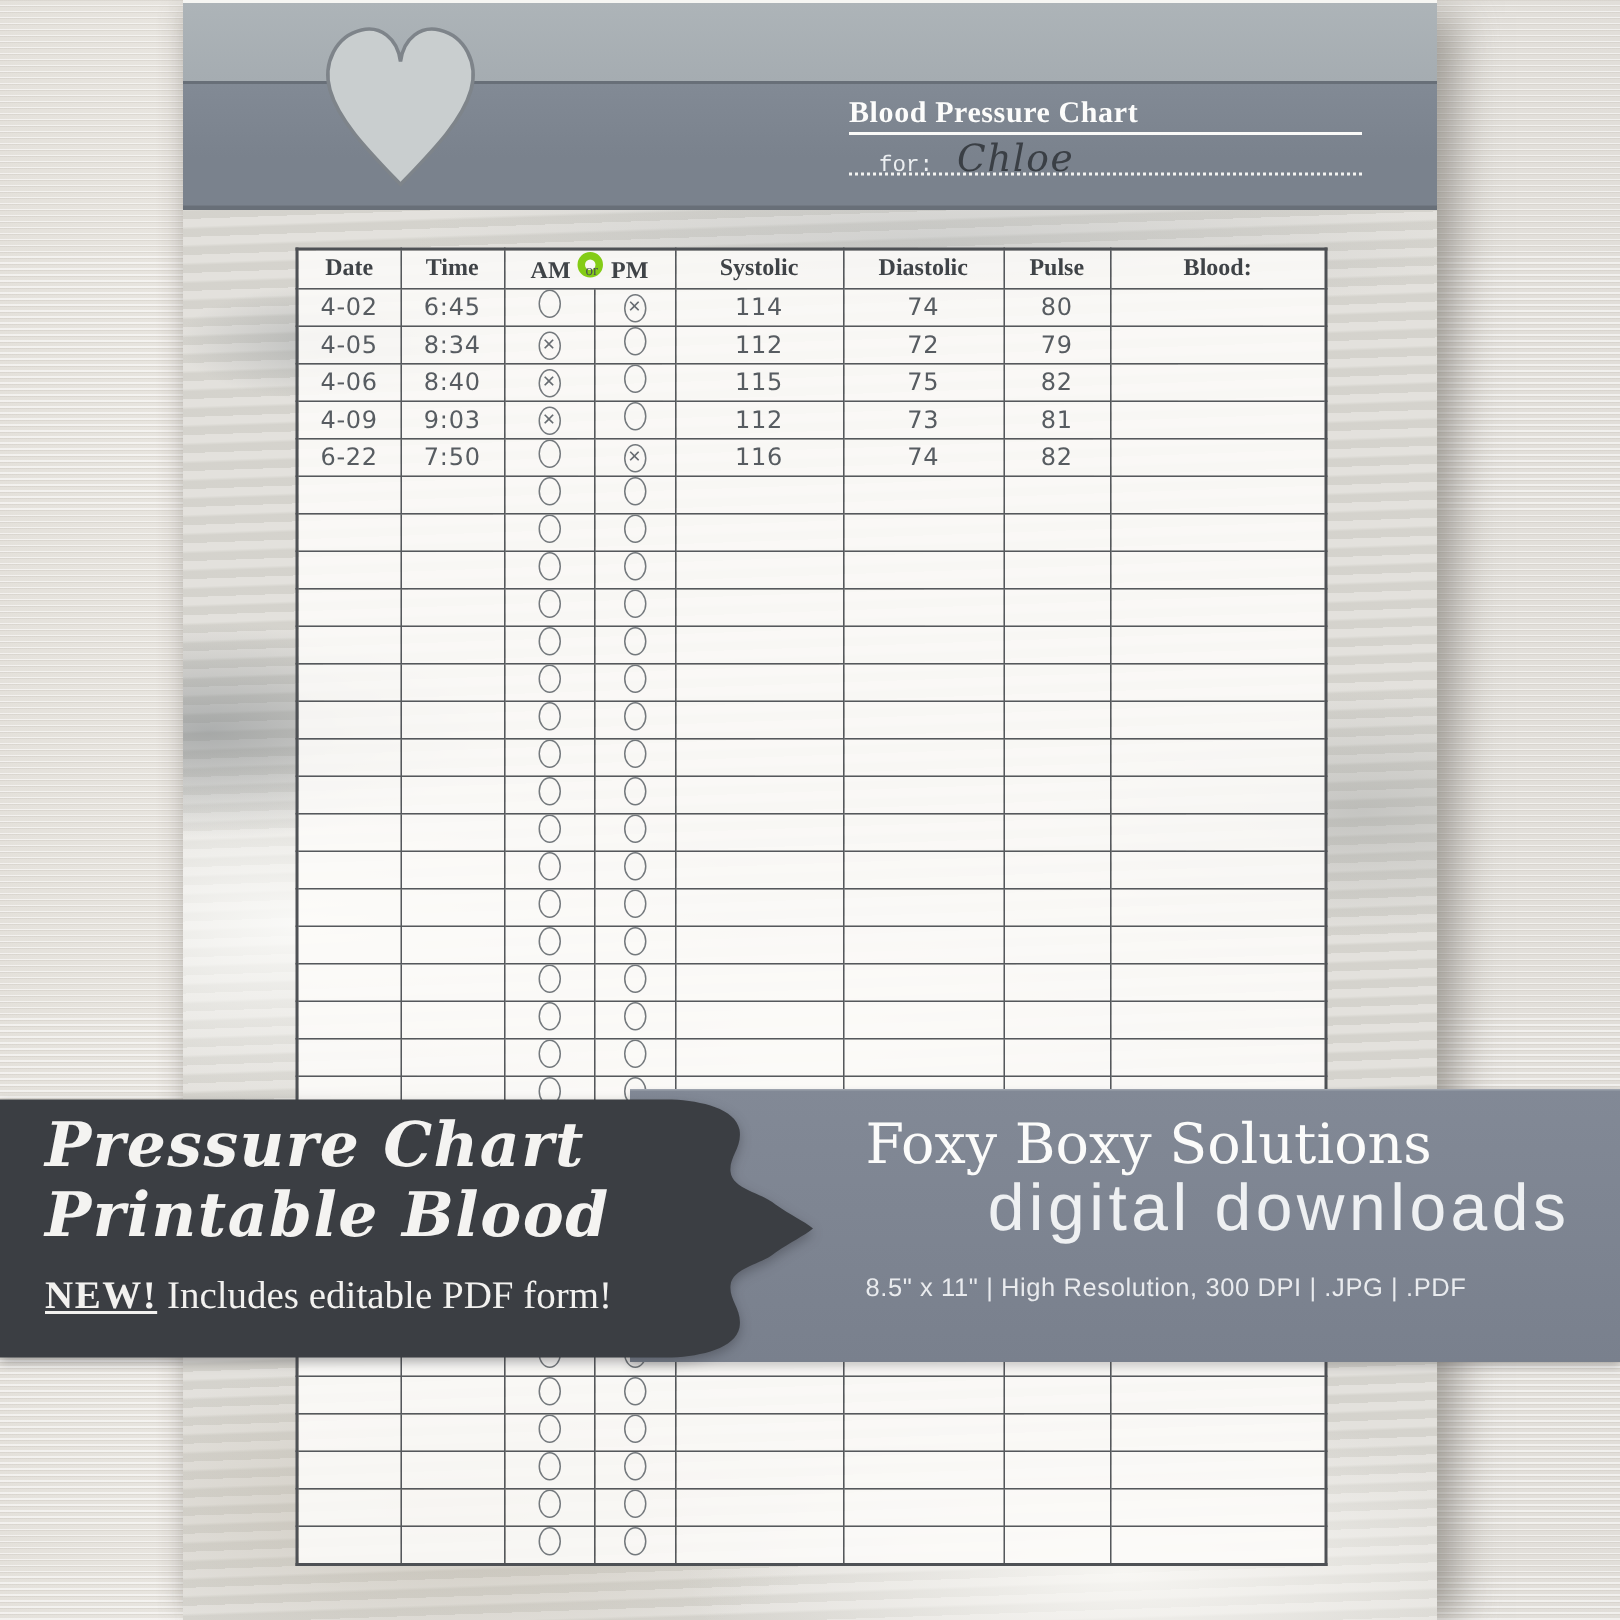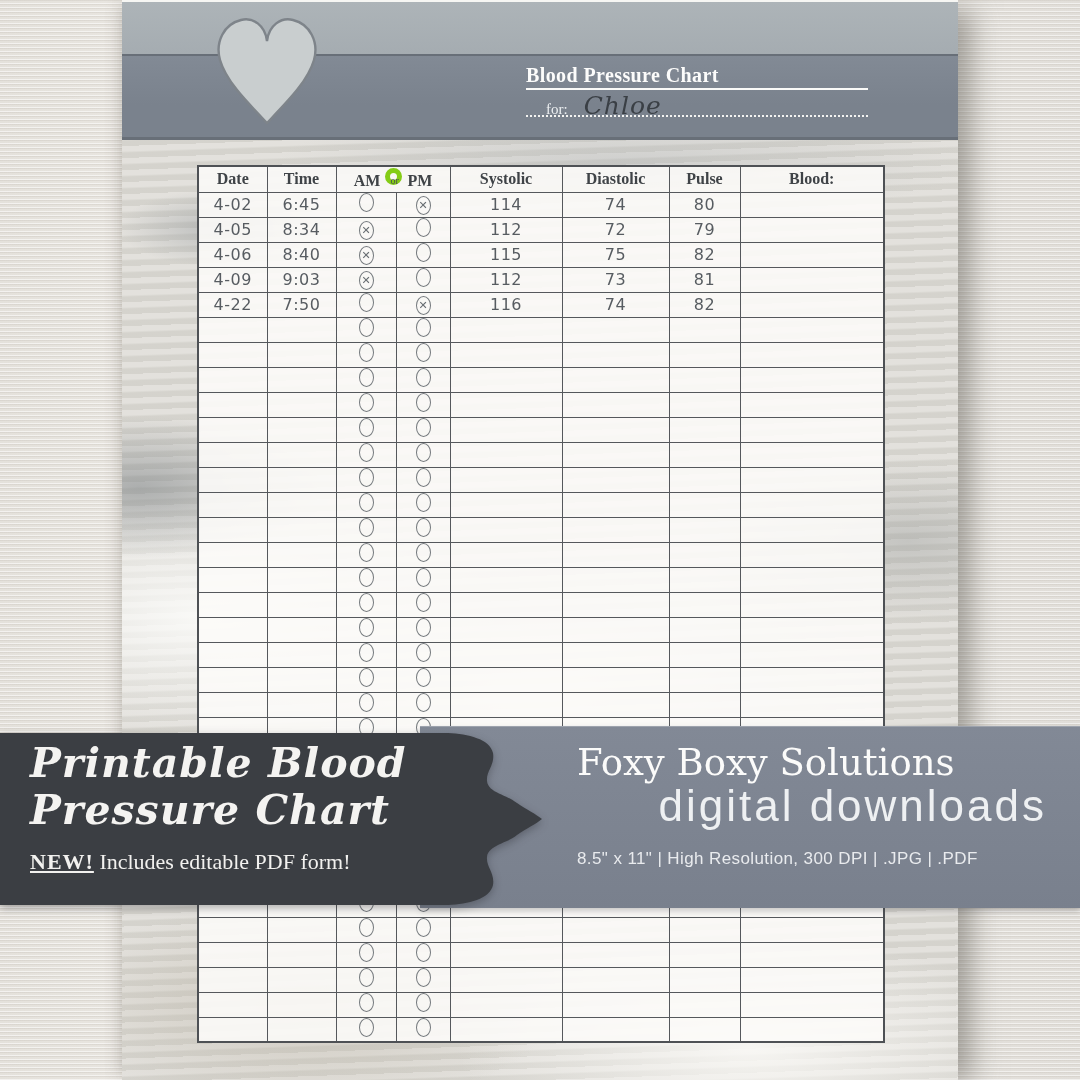--- a/index.html
+++ b/index.html
@@ -42,26 +42,26 @@
     box-shadow:18px 6px 26px -4px rgba(108,103,96,.55), -8px 0 14px -6px rgba(108,103,96,.30);
   }
   .band-light{position:absolute;left:0;top:0;width:836px;height:52px;
     background:linear-gradient(180deg,#adb4b8,#a5acb1);}
   .band-dark{position:absolute;left:0;top:52px;width:836px;height:86px;
     background:linear-gradient(180deg,#828a95,#7a828d 60%,#7a828d);
     background-color:var(--band_dark);
     border-top:2px solid var(--band_edge);border-bottom:3px solid var(--band_edge);}
   .heart{position:absolute;left:88px;top:11px;z-index:3;}
   
-  .title-block{position:absolute;left:404px;top:62px;width:342px;z-index:4;}
+  .title-block{position:absolute;left:444px;top:62px;width:342px;z-index:4;}
   .bp-title{font-family:"Liberation Serif",serif;font-weight:bold;font-size:20px;line-height:22px;
     color:#fcfcfb;letter-spacing:.4px;}
   .title-rule{border-bottom:2px solid #fafaf8;margin-top:2px;}
   .for-row{display:flex;align-items:baseline;padding-left:20px;height:24px;margin-top:1px;}
-  .for-label{font-family:Liberation Serif, serif;font-size:15px;color:#eceDEF;color:#eceff1;}
+  .for-label{font-family:Liberation Mono, monospace;font-size:15px;color:#eceDEF;color:#eceff1;}
   .name-value{font-family:"DejaVu Serif",serif;font-style:italic;font-size:25px;color:#3a3f45;
     margin-left:16px;letter-spacing:1px;}
   .dotted-rule{border-bottom:2px dotted #f3f3f1;}
   
   table.bp{position:absolute;left:75px;top:163px;width:686px;border-collapse:collapse;
     table-layout:fixed;border:2px solid #4e5155;z-index:2;}
   table.bp th,table.bp td{border:1.4px solid var(--table_border);padding:0;text-align:center;
     background:rgba(252,251,248,.90);height:25px;overflow:hidden;}
   table.bp thead th{height:26px;font-family:"Liberation Serif",serif;font-weight:bold;
     font-size:16px;color:var(--header_ink);background:rgba(250,249,246,.93);}
@@ -73,21 +73,21 @@
     border:1.4px solid #74797d;border-radius:50%;color:#666b70;font-size:11px;line-height:1;}
   .circle.checked::before{content:"\2715";}
   
   .banner-gray{position:absolute;left:420px;top:726px;width:660px;height:182px;
     background:linear-gradient(180deg,#828996,#79808d);z-index:5;
     box-shadow:inset 0 1px 0 rgba(255,255,255,.22), 0 3px 6px rgba(60,60,65,.25);}
   .brace{position:absolute;left:0;top:731px;z-index:6;filter:drop-shadow(0 3px 4px rgba(35,35,40,.35));}
   .banner-left{position:absolute;left:30px;top:740px;width:480px;z-index:7;}
   .script-line{font-family:"DejaVu Serif",serif;font-style:italic;font-weight:bold;
     font-size:41px;line-height:47px;color:#f4f3f1;letter-spacing:1px;}
-  .new-row{margin-top:15px;font-family:"Liberation Serif",serif;font-size:22px;color:#f2f1ef;}
+  .new-row{margin-top:15px;font-family:"Liberation Serif",serif;font-size:26px;color:#f2f1ef;}
   .new-label{font-weight:bold;text-decoration:underline;letter-spacing:1px;}
   .banner-right{position:absolute;left:577px;top:743px;width:470px;z-index:7;}
   .brand{font-family:"DejaVu Serif",serif;font-weight:normal;font-size:37px;line-height:40px;
     color:#fbfbfa;letter-spacing:0;}
   .tagline{font-family:"Liberation Sans",sans-serif;font-weight:300;font-size:44px;line-height:46px;
     color:#eef0f2;letter-spacing:3px;text-align:right;}
   .specs{margin-top:20px;font-family:"Liberation Sans",sans-serif;font-size:17px;color:#e9ebee;
     letter-spacing:.4px;}
 </style>
 </head>
@@ -170,21 +170,21 @@
             <td class="hand">4-09</td>
             <td class="hand">9:03</td>
             <td><span class="circle checked"></span></td>
             <td><span class="circle"></span></td>
             <td class="hand">112</td>
             <td class="hand">73</td>
             <td class="hand">81</td>
             <td class="hand"></td>
           </tr>
           <tr>
-            <td class="hand">4-22</td>
+            <td class="hand">6-22</td>
             <td class="hand">7:50</td>
             <td><span class="circle"></span></td>
             <td><span class="circle checked"></span></td>
             <td class="hand">116</td>
             <td class="hand">74</td>
             <td class="hand">82</td>
             <td class="hand"></td>
           </tr>
           <tr>
             <td class="hand"></td>
@@ -480,22 +480,22 @@
     </table>
   </div>
 
   <div class="banner-gray"></div>
 
   <svg class="brace" width="550" height="176" viewBox="0 0 550 176">
     <path d="M0 2 H448 C468 3 490 8 493 22 C495 34 486 40 487 50 C488 62 508 64 517 72 C527 79 536 83 542 88 C536 93 527 97 517 104 C508 112 488 114 487 126 C486 136 495 142 493 154 C490 168 468 173 448 174 H0 Z" fill="#3b3e43"></path>
   </svg>
 
   <div class="banner-left">
+    <div class="script-line">Pressure Chart</div>
     <div class="script-line">Printable Blood</div>
-    <div class="script-line">Pressure Chart</div>
     <div class="new-row">
       <span class="new-label">NEW!</span><span> Includes editable PDF form!</span>
     </div>
   </div>
 
   <div class="banner-right">
     <div class="brand">Foxy Boxy Solutions</div>
     <div class="tagline">digital downloads</div>
     <div class="specs">8.5" x 11"  |  High Resolution, 300 DPI  |  .JPG  |  .PDF</div>
   </div>

